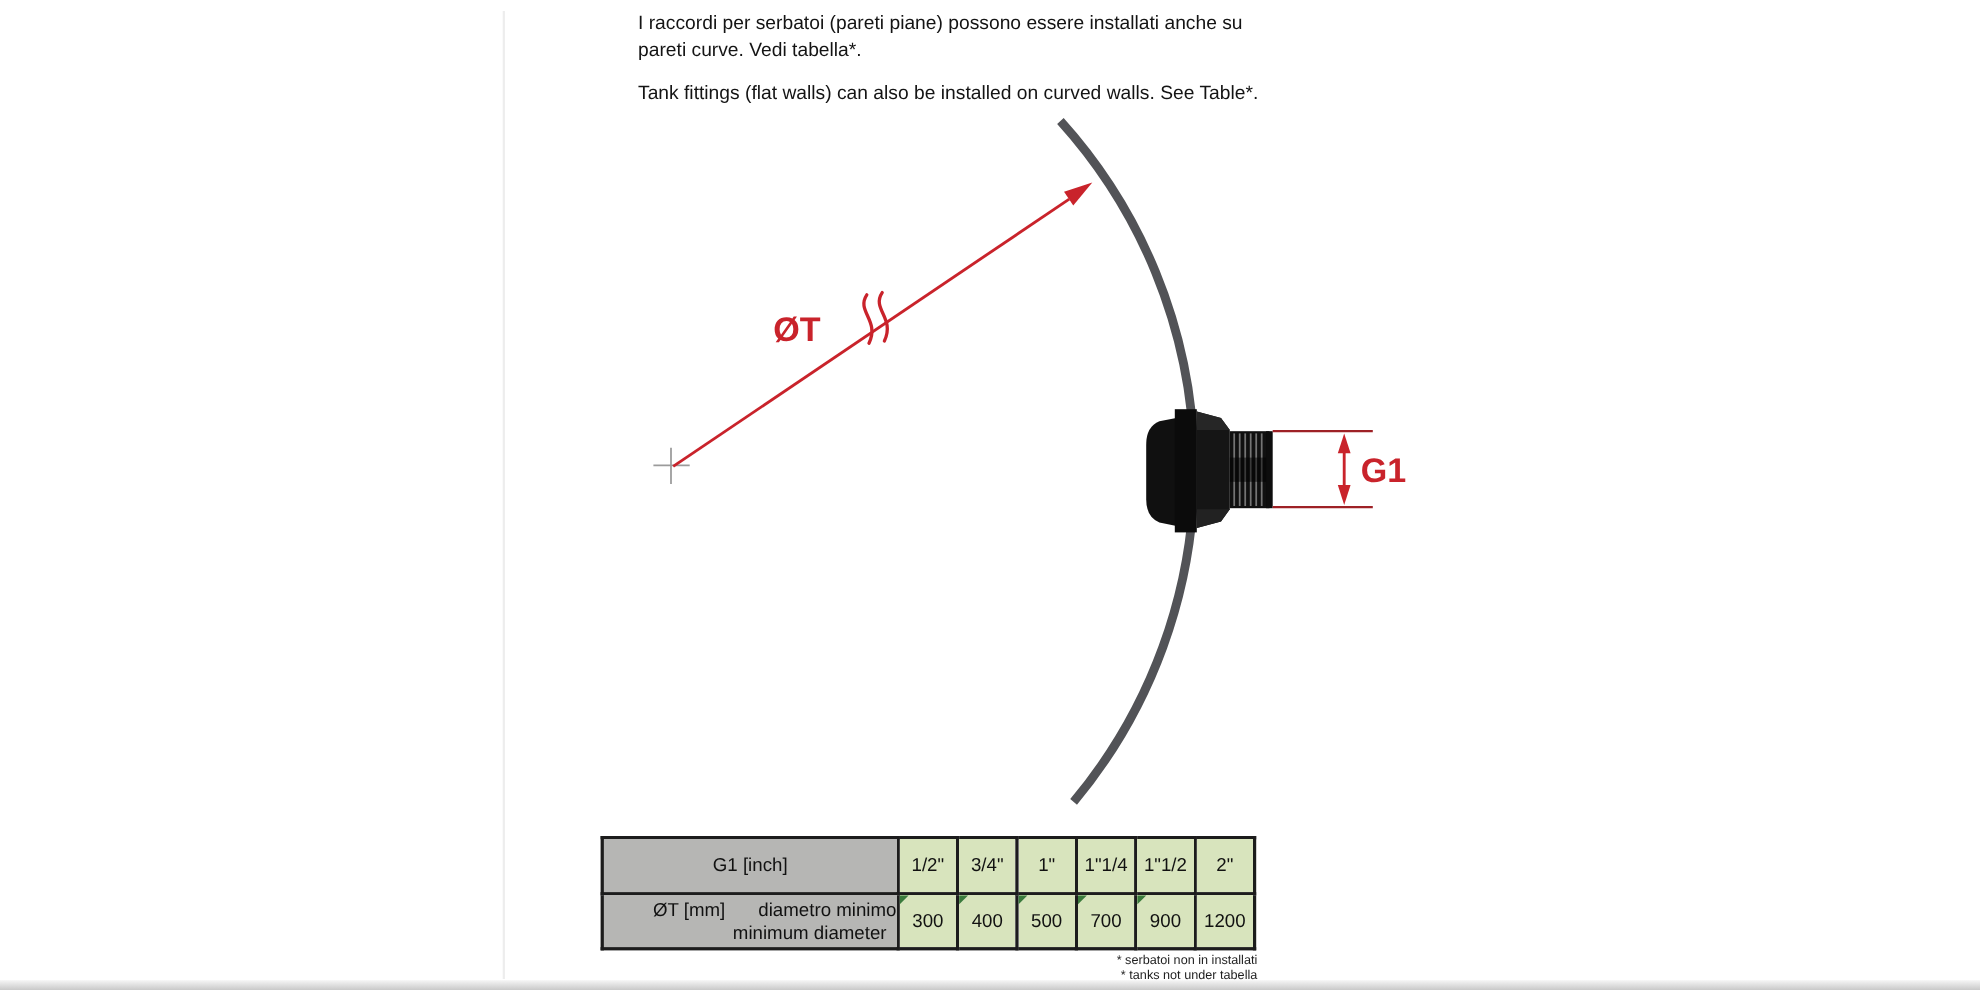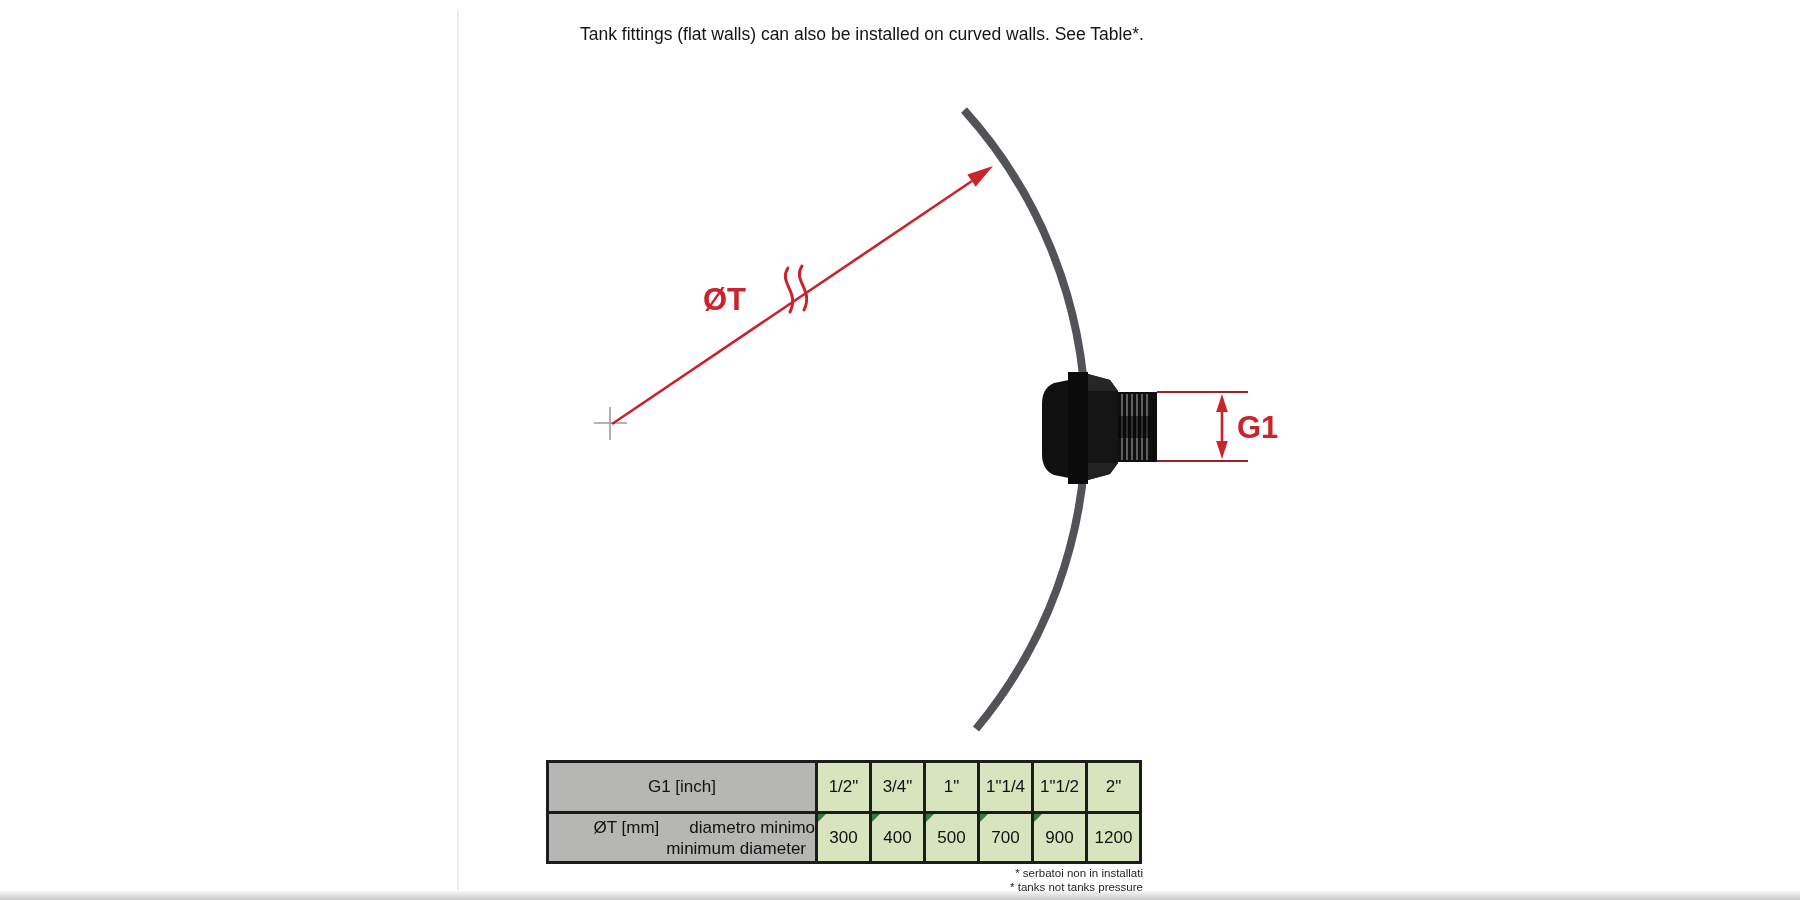--- a/index.html
+++ b/index.html
@@ -36,20 +36,22 @@
 </head>
 <body>
 
 <div class="page">
 
   <div class="scan-edge-left"></div>
   <div class="scan-edge-bottom"></div>
 
   <div class="intro">
     <div>
+      <div>I raccordi per serbatoi (pareti piane) possono essere installati anche su</div>
+      <div>pareti curve. Vedi tabella*.</div>
     </div>
     <div class="en">Tank fittings (flat walls) can also be installed on curved walls. See Table*.</div>
   </div>
 
   <svg class="diagram" viewBox="500 90 830 680">
 
     <path d="M 964 110 A 472 472 0 0 1 976 729" fill="none" stroke="#525357" stroke-width="8"></path>
 
     <g stroke="#9b9b9b" stroke-width="1.6">
       <line x1="594" y1="423" x2="627" y2="423"></line>
@@ -136,16 +138,16 @@
       </td>
       <td class="val cn">
         <span>1200</span>
       </td>
     </tr>
   </tbody>
     </table>
 
   <div class="footnotes">
     <div>* serbatoi non in installati</div>
-    <div>* tanks not tanks pressure</div>
+    <div>* tanks not under tabella</div>
   </div>
 
 </div>
 
 </body></html>

